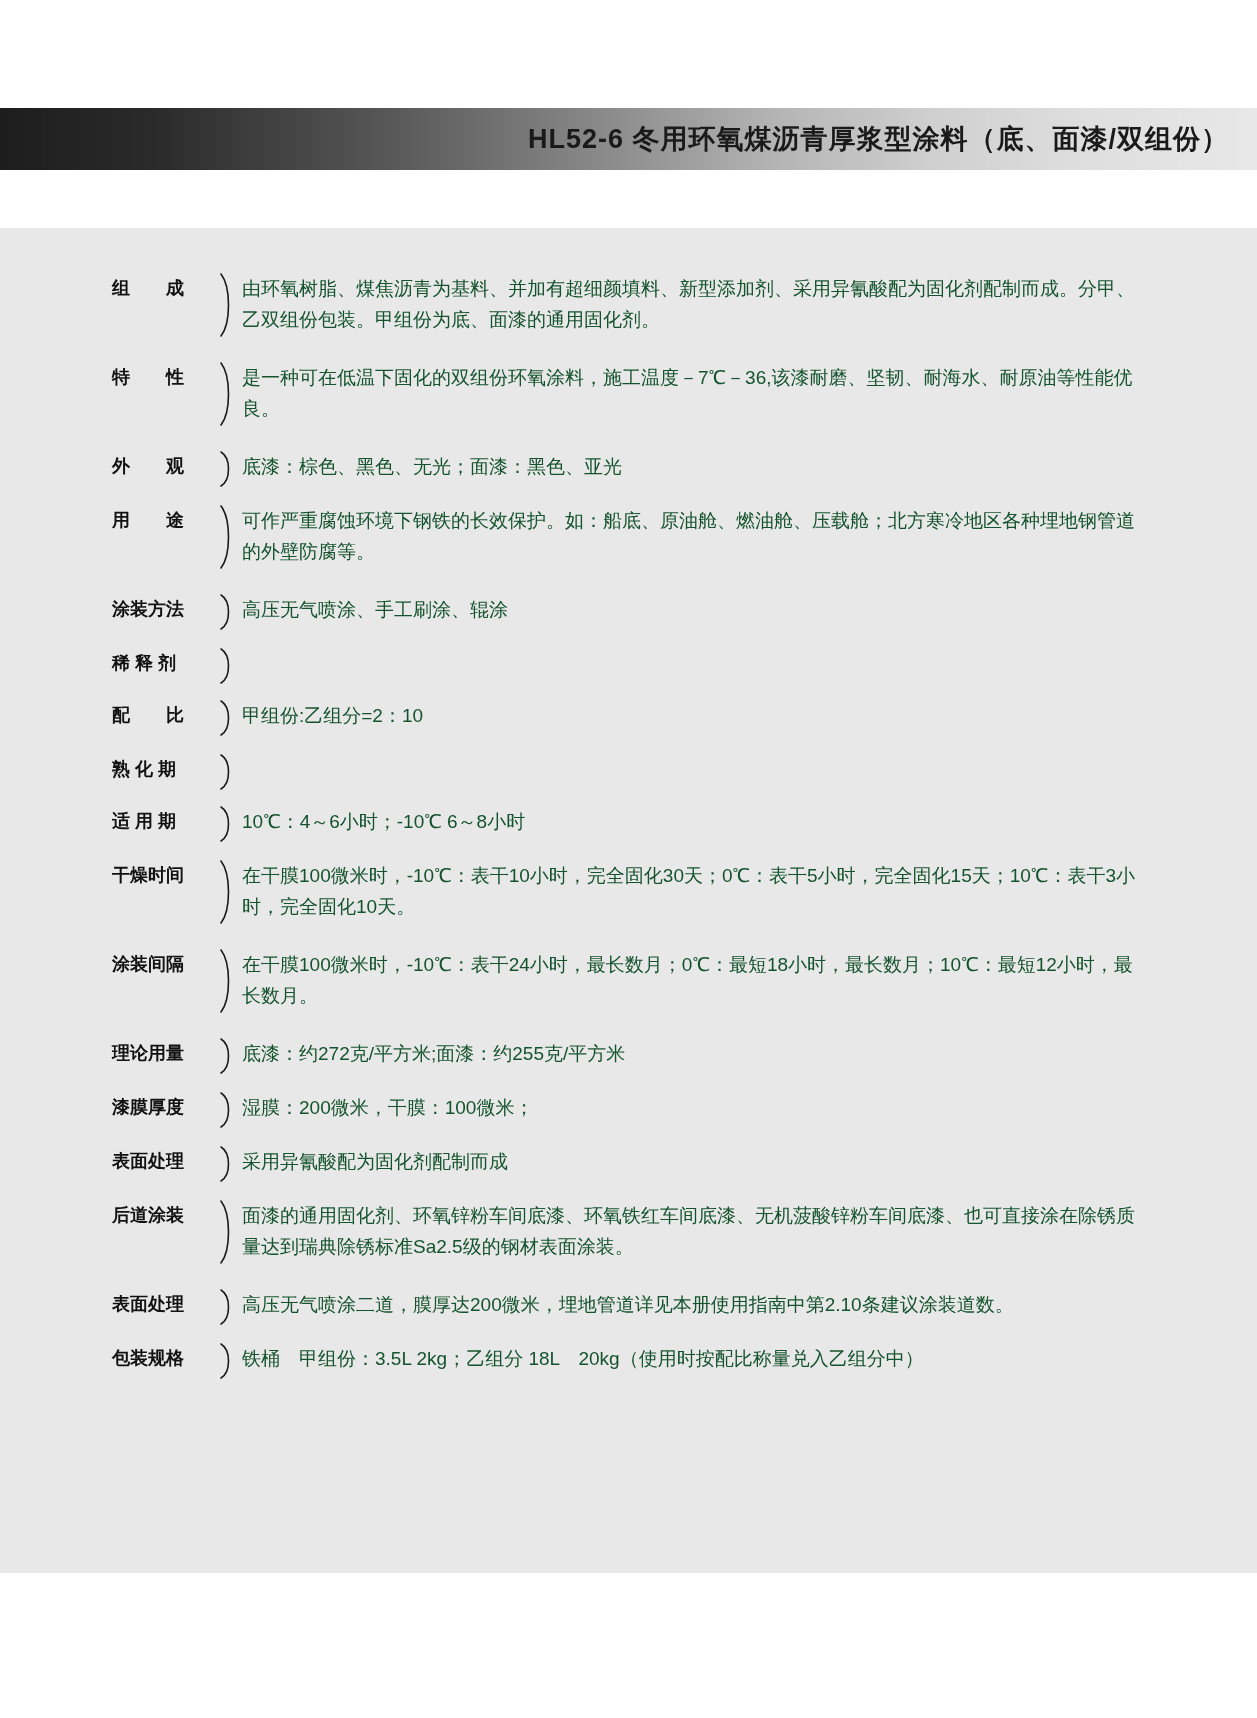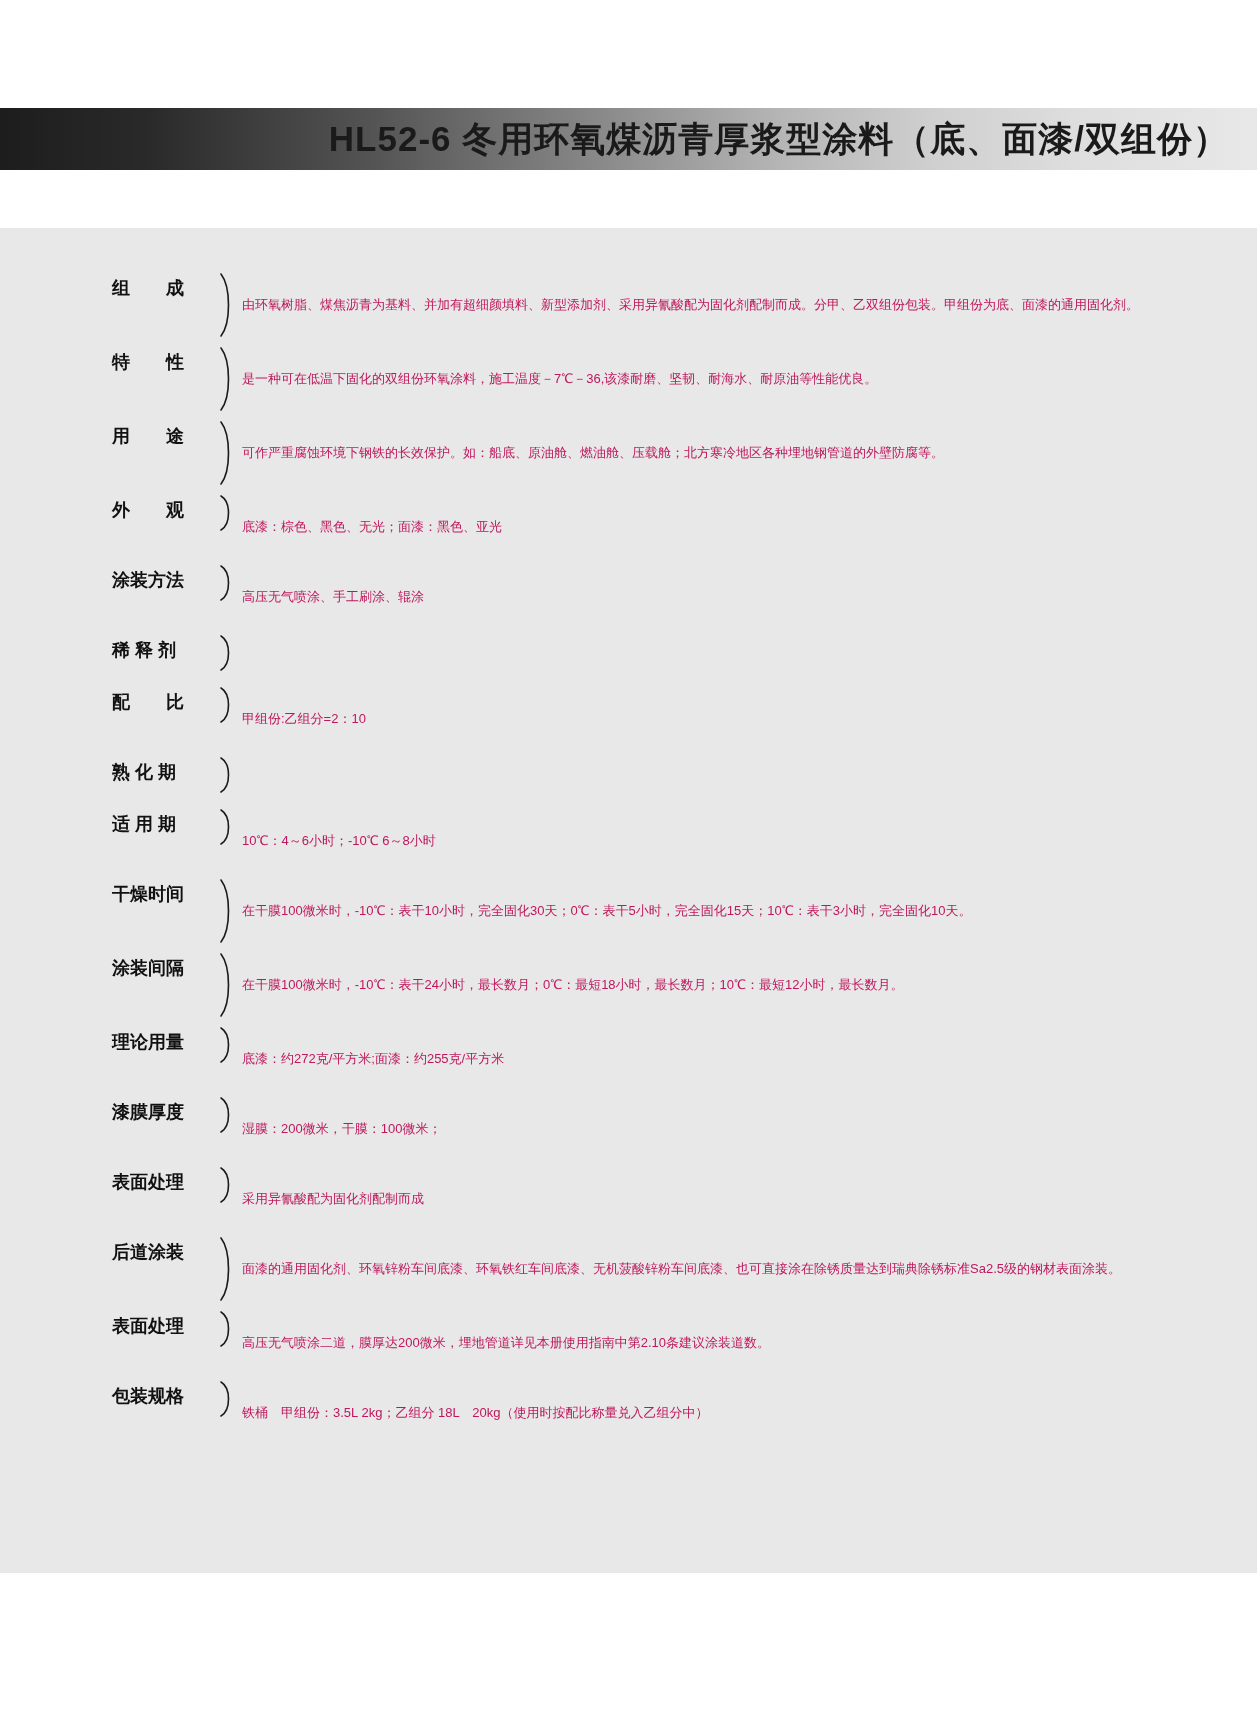--- a/index.html
+++ b/index.html
@@ -31,21 +31,21 @@
     width: 1257px;
     height: 62px;
     background: linear-gradient(to right, #1d1d1d 0%, #2a2a2a 12%, #555555 30%, #8a8a8a 48%, #b5b5b5 62%, #cfcfcf 74%, #dedede 86%, #e8e8e8 100%);
     display: flex;
     align-items: center;
     justify-content: flex-end;
     box-sizing: border-box;
     padding-right: 28px;
   }
   .header-title {
-    font-size: 35px;
+    font-size: 27px;
     font-weight: bold;
     color: #1a1a1a;
     letter-spacing: 1px;
     white-space: nowrap;
   }
 
   
   .body-panel {
     position: absolute;
     top: 228px;
@@ -105,25 +105,24 @@
     margin-right: 6px;
   }
   .brace svg {
     display: block;
     position: absolute;
     top: 0;
     left: 0;
   }
   .row-value {
     flex: 1 1 auto;
-    font-size: 13px;
-    color: #be185d;
+    font-size: 19px;
+    color: #14532d;
     line-height: 31px;
     padding-top: 1px;
-    margin-top: 16px;
   }
 
   
   .row.tall { margin-bottom: 26px; }
 </style>
 </head>
 <body>
 
 <div class="page">
 
@@ -147,39 +146,39 @@
       </div>
       <div class="row tall">
         <div class="row-label">特　　性</div>
         <div class="brace">
           <svg width="18" height="66" viewBox="0 0 18 66">
             <path d="M3 2 C 13 15, 13 51, 3 64" fill="none" stroke="#1a1a1a" stroke-width="1.6" stroke-linecap="round"></path>
           </svg>
         </div>
         <div class="row-value">是一种可在低温下固化的双组份环氧涂料，施工温度－7℃－36,该漆耐磨、坚韧、耐海水、耐原油等性能优良。</div>
       </div>
+      <div class="row">
+        <div class="row-label">外　　观</div>
+        <div class="brace">
+          <svg width="18" height="38" viewBox="0 0 18 38">
+            <path d="M3 2 C 13 8, 13 30, 3 36" fill="none" stroke="#1a1a1a" stroke-width="1.6" stroke-linecap="round"></path>
+          </svg>
+        </div>
+        <div class="row-value">底漆：棕色、黑色、无光；面漆：黑色、亚光</div>
+      </div>
       <div class="row tall">
         <div class="row-label">用　　途</div>
         <div class="brace">
           <svg width="18" height="66" viewBox="0 0 18 66">
             <path d="M3 2 C 13 15, 13 51, 3 64" fill="none" stroke="#1a1a1a" stroke-width="1.6" stroke-linecap="round"></path>
           </svg>
         </div>
         <div class="row-value">可作严重腐蚀环境下钢铁的长效保护。如：船底、原油舱、燃油舱、压载舱；北方寒冷地区各种埋地钢管道的外壁防腐等。</div>
       </div>
       <div class="row">
-        <div class="row-label">外　　观</div>
-        <div class="brace">
-          <svg width="18" height="38" viewBox="0 0 18 38">
-            <path d="M3 2 C 13 8, 13 30, 3 36" fill="none" stroke="#1a1a1a" stroke-width="1.6" stroke-linecap="round"></path>
-          </svg>
-        </div>
-        <div class="row-value">底漆：棕色、黑色、无光；面漆：黑色、亚光</div>
-      </div>
-      <div class="row">
         <div class="row-label">涂装方法</div>
         <div class="brace">
           <svg width="18" height="38" viewBox="0 0 18 38">
             <path d="M3 2 C 13 8, 13 30, 3 36" fill="none" stroke="#1a1a1a" stroke-width="1.6" stroke-linecap="round"></path>
           </svg>
         </div>
         <div class="row-value">高压无气喷涂、手工刷涂、辊涂</div>
       </div>
       <div class="row">
         <div class="row-label">稀 释 剂</div>

